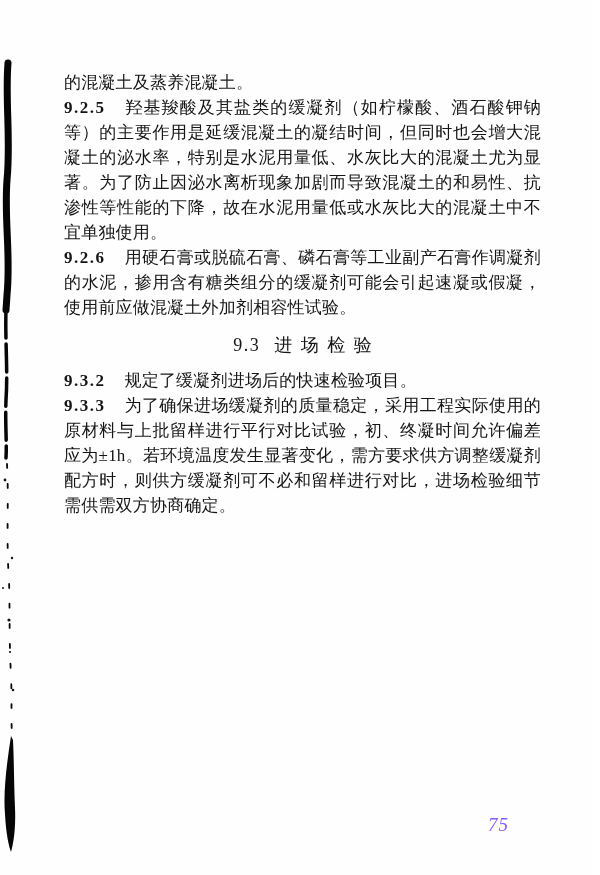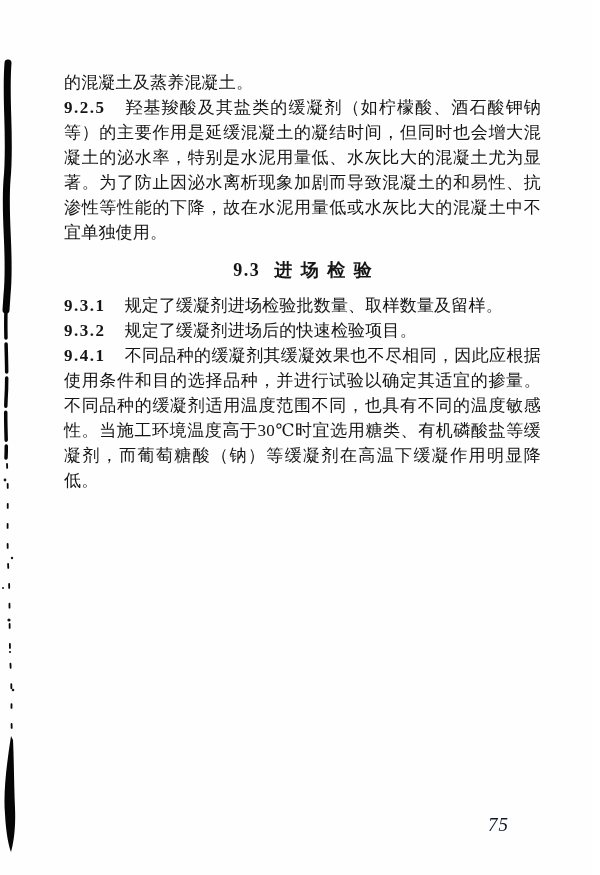--- a/index.html
+++ b/index.html
@@ -41,35 +41,35 @@
   .para .num {
     font-weight: 700;
     letter-spacing: 1.5px;
     margin-right: 19px;
     font-size: 17px;
   }
   .heading {
     margin: 13px 0 10px 0;
     font-size: 18px;
     line-height: 25px;
-    font-weight: 700;
+    font-weight: 400;
     text-align: center;
     word-spacing: 4px;
   }
   .heading .h-num {
     letter-spacing: 1.5px;
     margin-right: 14px;
   }
   .page-number {
     position: absolute;
     top: 814px;
     right: 82px;
     font-size: 19px;
     font-style: italic;
-    color: #0f172a;
+    color: #8b5cf6;
     letter-spacing: 1px;
   }
 </style>
 </head>
 <body>
 
 <div class="page">
 
   <svg class="scan-artifact" viewBox="0 0 26 875" xmlns="http://www.w3.org/2000/svg" aria-hidden="true">
     <g fill="none" stroke="#060606" stroke-linecap="round">
@@ -87,29 +87,29 @@
       <circle cx="10" cy="652" r="1.1"></circle>
     </g>
   </svg>
 
   <div class="content">
 
     <p class="para">的混凝土及蒸养混凝土。</p>
 
     <p class="para"><span class="num">9.2.5</span><span class="txt">羟基羧酸及其盐类的缓凝剂（如柠檬酸、酒石酸钾钠等）的主要作用是延缓混凝土的凝结时间，但同时也会增大混凝土的泌水率，特别是水泥用量低、水灰比大的混凝土尤为显著。为了防止因泌水离析现象加剧而导致混凝土的和易性、抗渗性等性能的下降，故在水泥用量低或水灰比大的混凝土中不宜单独使用。</span></p>
 
+    <p class="para"><span class="num">9.2.6</span><span class="txt">用硬石膏或脱硫石膏、磷石膏等工业副产石膏作调凝剂的水泥，掺用含有糖类组分的缓凝剂可能会引起速凝或假凝，使用前应做混凝土外加剂相容性试验。</span></p>
 
     <h2 class="heading"><span class="h-num">9.3</span><span class="h-title">进 场 检 验</span></h2>
 
-    <p class="para"><span class="num">9.3.1</span><span class="txt">规定了缓凝剂进场检验批数量、取样数量及留样。</span></p>
 
     <p class="para"><span class="num">9.3.2</span><span class="txt">规定了缓凝剂进场后的快速检验项目。</span></p>
 
+    <p class="para"><span class="num">9.3.3</span><span class="txt">为了确保进场缓凝剂的质量稳定，采用工程实际使用的原材料与上批留样进行平行对比试验，初、终凝时间允许偏差应为±1h。若环境温度发生显著变化，需方要求供方调整缓凝剂配方时，则供方缓凝剂可不必和留样进行对比，进场检验细节需供需双方协商确定。</span></p>
 
 
-    <p class="para"><span class="num">9.4.1</span><span class="txt">不同品种的缓凝剂其缓凝效果也不尽相同，因此应根据使用条件和目的选择品种，并进行试验以确定其适宜的掺量。不同品种的缓凝剂适用温度范围不同，也具有不同的温度敏感性。当施工环境温度高于30℃时宜选用糖类、有机磷酸盐等缓凝剂，而葡萄糖酸（钠）等缓凝剂在高温下缓凝作用明显降低。</span></p>
 
 
   </div>
 
   <div class="page-number">75</div>
 
 </div>
 
 </body></html>

